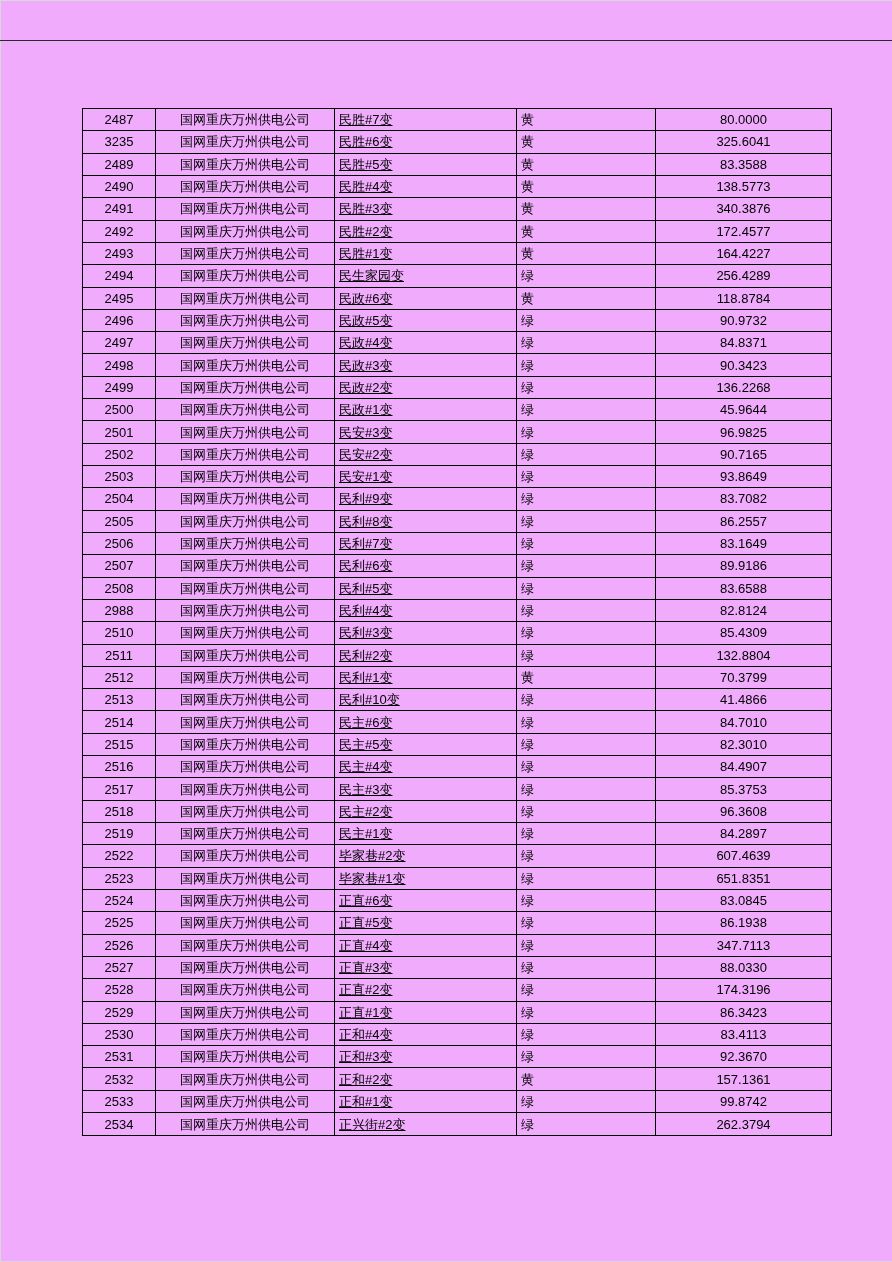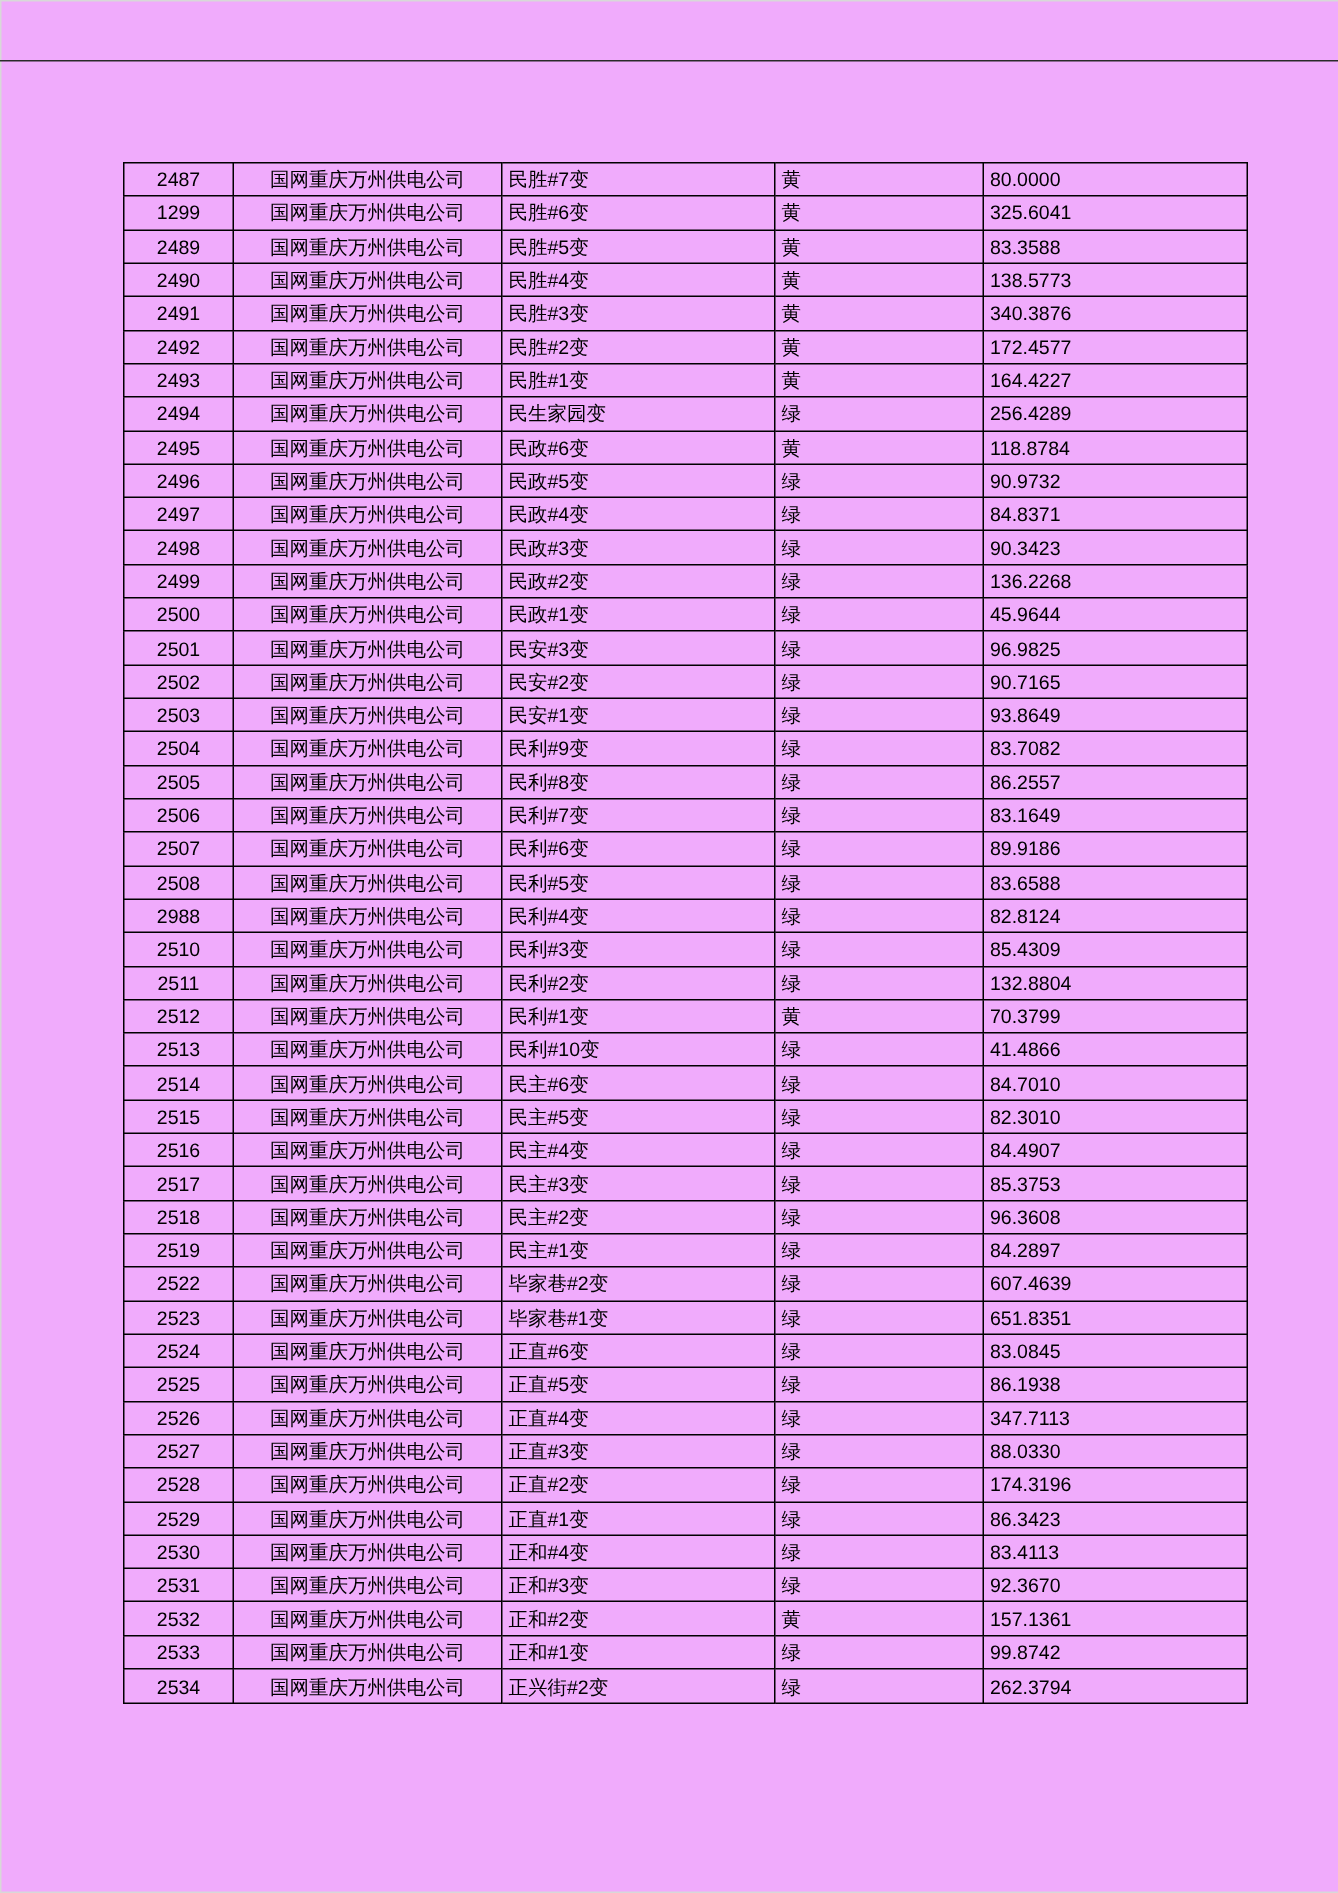--- a/index.html
+++ b/index.html
@@ -40,40 +40,40 @@
     border: 1px solid #000000;
     padding: 0 4px;
     height: 21px;
     line-height: 1;
     white-space: nowrap;
     overflow: hidden;
     vertical-align: middle;
   }
   td.c0 { width: 64px;  text-align: center; }
   td.c1 { width: 170px; text-align: center; }
-  td.c2 { width: 173px; text-align: left; }
+  td.c2 { width: 173px; text-align: left; text-decoration: underline; }
   td.c3 { width: 130px; text-align: left; }
-  td.c4 { width: 167px; text-align: left; padding-right: 55px; }
+  td.c4 { width: 167px; text-align: center; padding-right: 55px; }
 </style>
 </head>
 <body>
 
 <div class="page">
   <div class="top-rule"></div>
   <table class="data-table">
     <tbody>
         <tr>
           <td class="c0">2487</td>
           <td class="c1">国网重庆万州供电公司</td>
           <td class="c2">民胜#7变</td>
           <td class="c3">黄</td>
           <td class="c4">80.0000</td>
         </tr>
         <tr>
-          <td class="c0">1299</td>
+          <td class="c0">3235</td>
           <td class="c1">国网重庆万州供电公司</td>
           <td class="c2">民胜#6变</td>
           <td class="c3">黄</td>
           <td class="c4">325.6041</td>
         </tr>
         <tr>
           <td class="c0">2489</td>
           <td class="c1">国网重庆万州供电公司</td>
           <td class="c2">民胜#5变</td>
           <td class="c3">黄</td>

